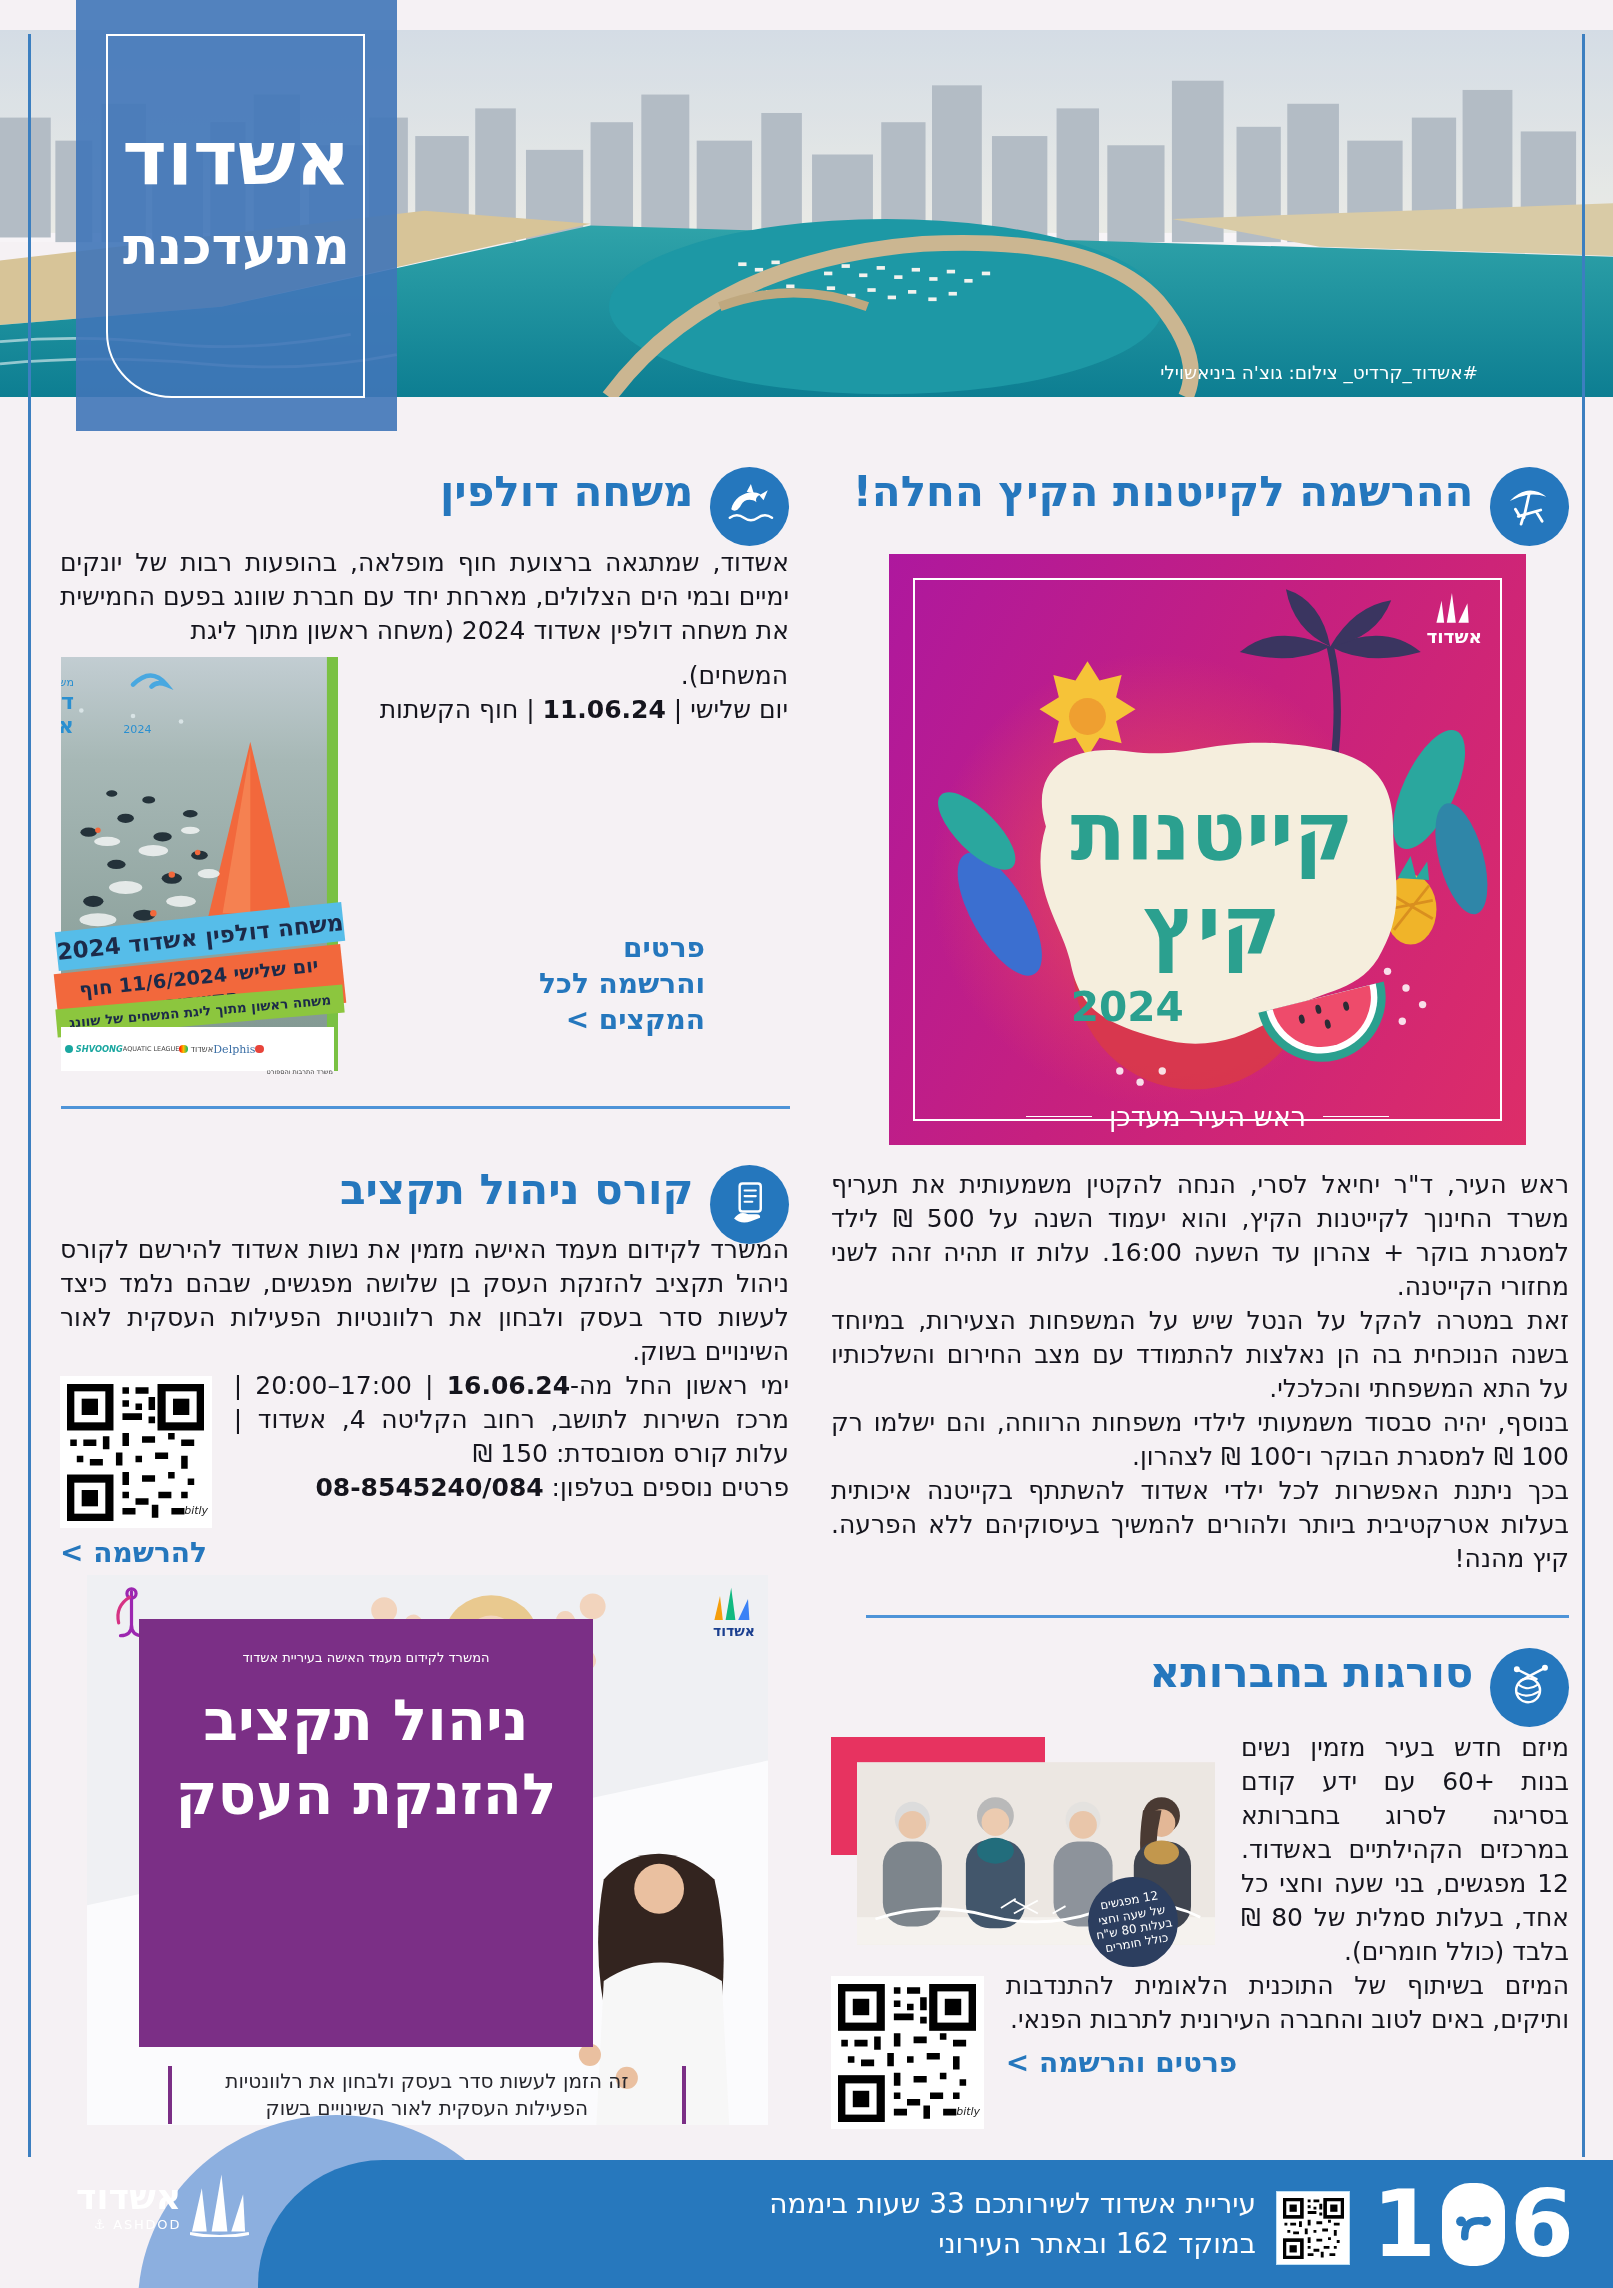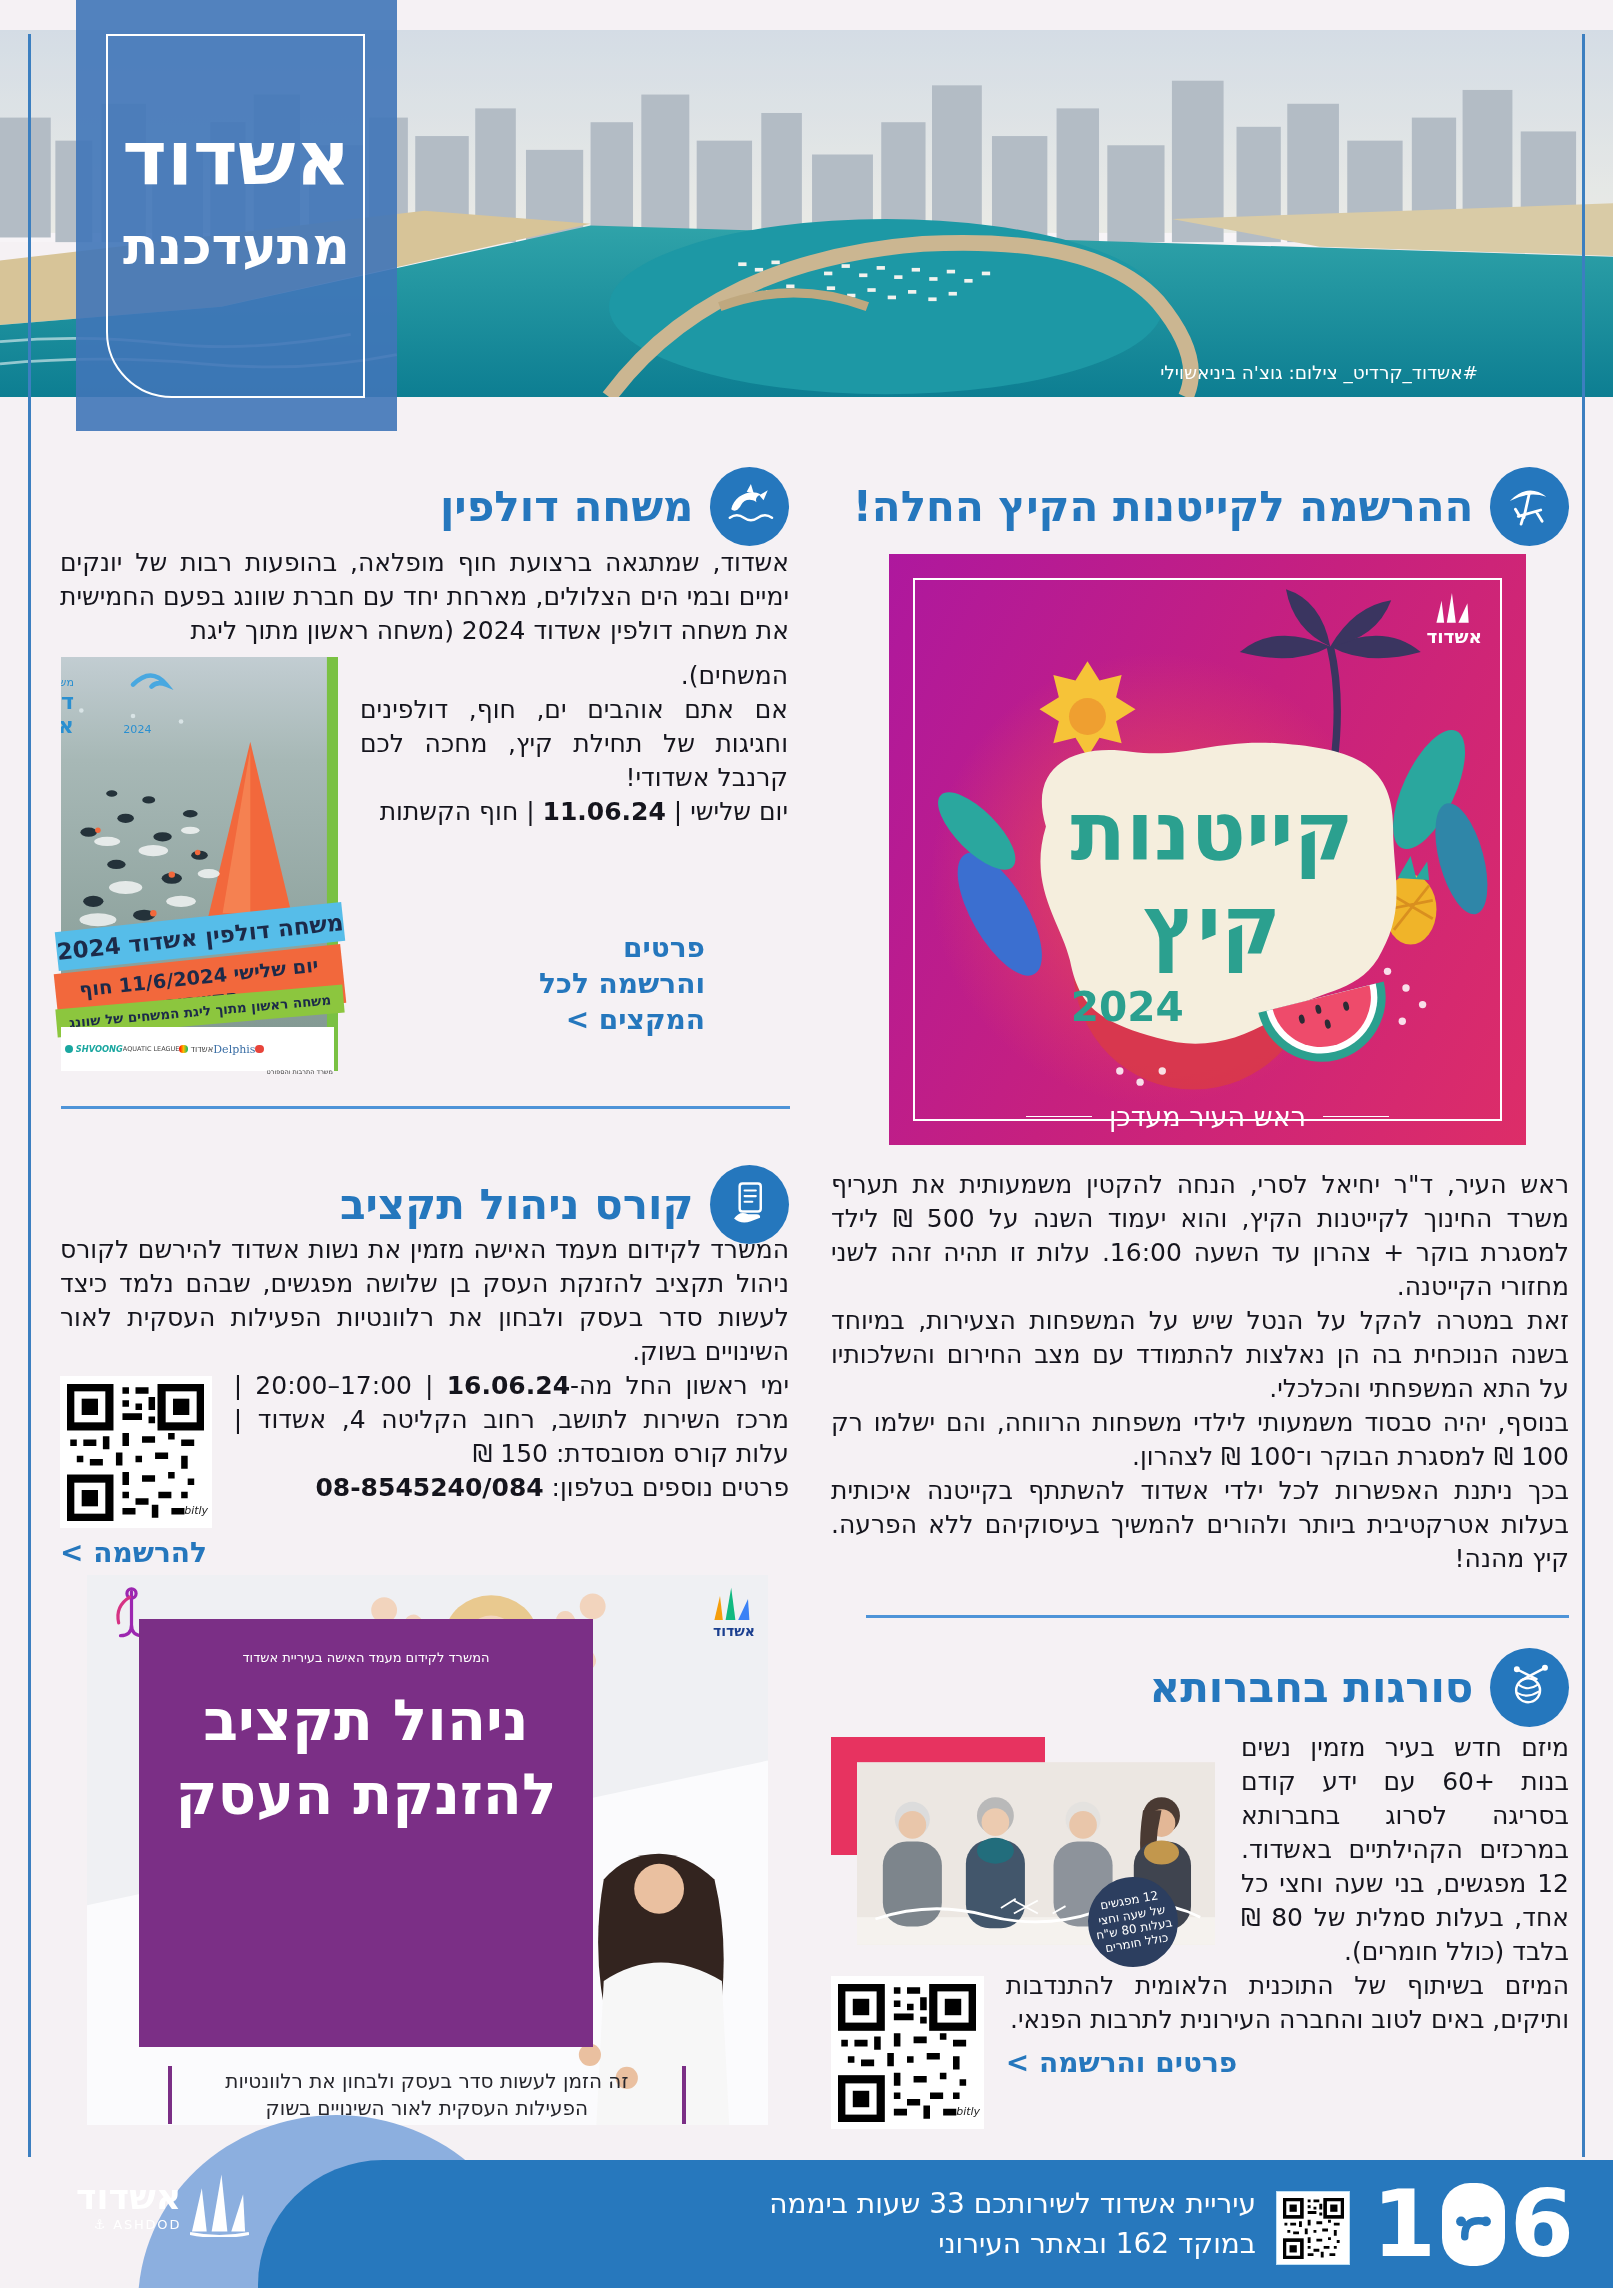--- a/index.html
+++ b/index.html
@@ -15,21 +15,21 @@
   .hero svg{display:block;width:100%;height:100%;}
   .hero-overlay{left:76px;top:0;width:321px;height:431px;background:rgba(64,118,184,0.90);}
   .hero-frame{position:absolute;left:30px;top:34px;width:255px;height:360px;border:2.8px solid #fff;
               border-radius:0 0 0 66px;}
   .hero-title{position:absolute;left:0;top:111px;width:100%;text-align:center;color:#fff;font-weight:bold;}
   .hero-title .t1{font-size:76px;line-height:96px;display:block;}
   .hero-title .t2{font-size:52px;line-height:79px;display:block;}
   .credit{right:135px;top:362px;color:#fff;font-size:18.5px;direction:rtl;}
 
   
-  .sec-head{position:absolute;display:flex;align-items:center;gap:16.6px;direction:rtl;}
+  .sec-head{position:absolute;display:flex;align-items:flex-start;gap:16.6px;direction:rtl;}
   .sec-icon{width:79px;height:79px;border-radius:50%;background:#2577bd;flex:0 0 auto;
             display:flex;align-items:center;justify-content:center;}
   .sec-icon svg{width:59px;height:59px;}
   .sec-title{font-size:42px;font-weight:bold;color:#2577bd;white-space:nowrap;}
 
   .body-txt{font-size:25px;line-height:34px;color:#15151d;text-align:justify;direction:rtl;}
   .body-txt p{margin:0;}
   .blue-link{color:#2577bd;font-weight:bold;font-size:27px;cursor:pointer;}
 
   
@@ -477,21 +477,20 @@
         </span>
       <span class="sponsor">
           <span class="sp-dot" style="background:#e8443a;"></span>
         <span style="font-size:6.5px;margin-top:46px;">משרד התרבות והספורט</span>
         </span>
     </div>
   </div>
 
   <div class="abs body-txt" style="left:360px;top:659px;width:428px;">
     <p><span>המשחים).</span></p>
-    <p>אם אתם אוהבים ים, חוף, דולפינים וחגיגות של תחילת קיץ, מחכה לכם קרנבל אשדודי!</p>
     <p>
       <span>יום שלישי | </span><b>11.06.24</b><span> | חוף הקשתות</span>
     </p>
   </div>
 
   <div class="abs blue-link" style="left:480px;top:930px;width:225px;text-align:right;line-height:36px;font-size:28px;">
     <div>פרטים</div>
     <div>והרשמה לכל</div>
     <div>המקצים &gt;</div>
   </div>

